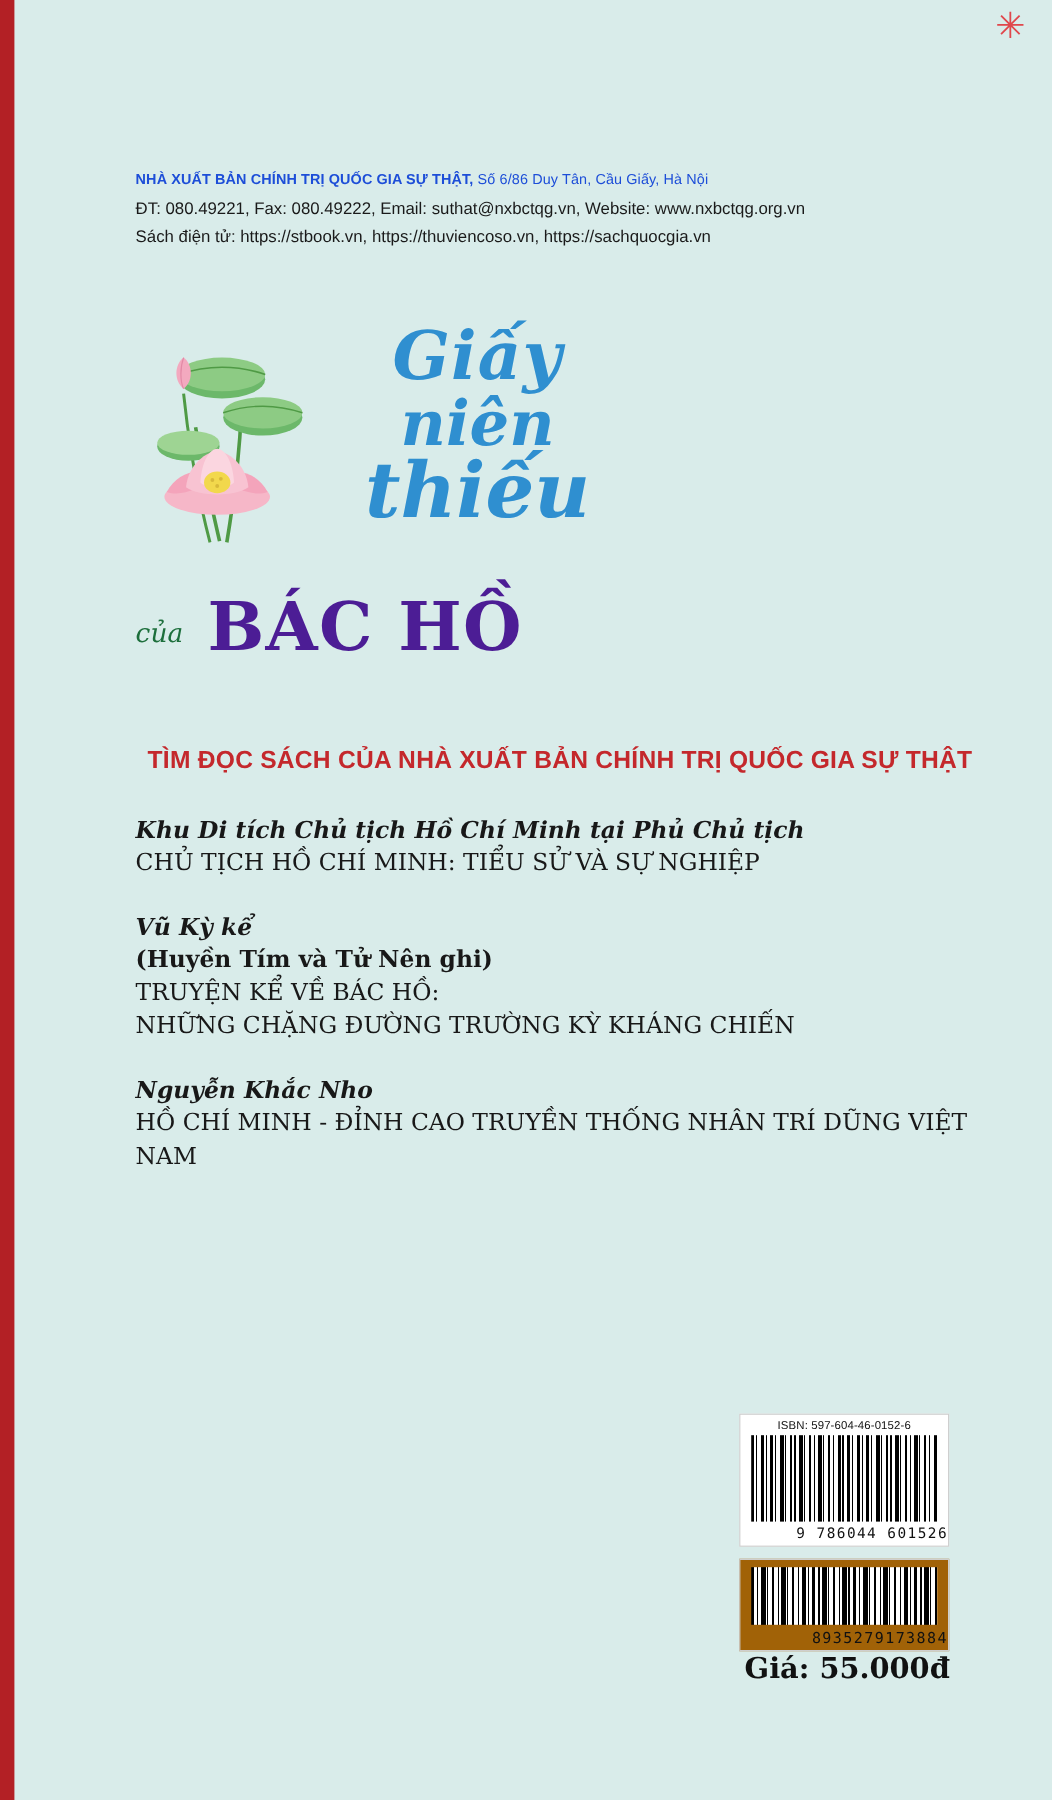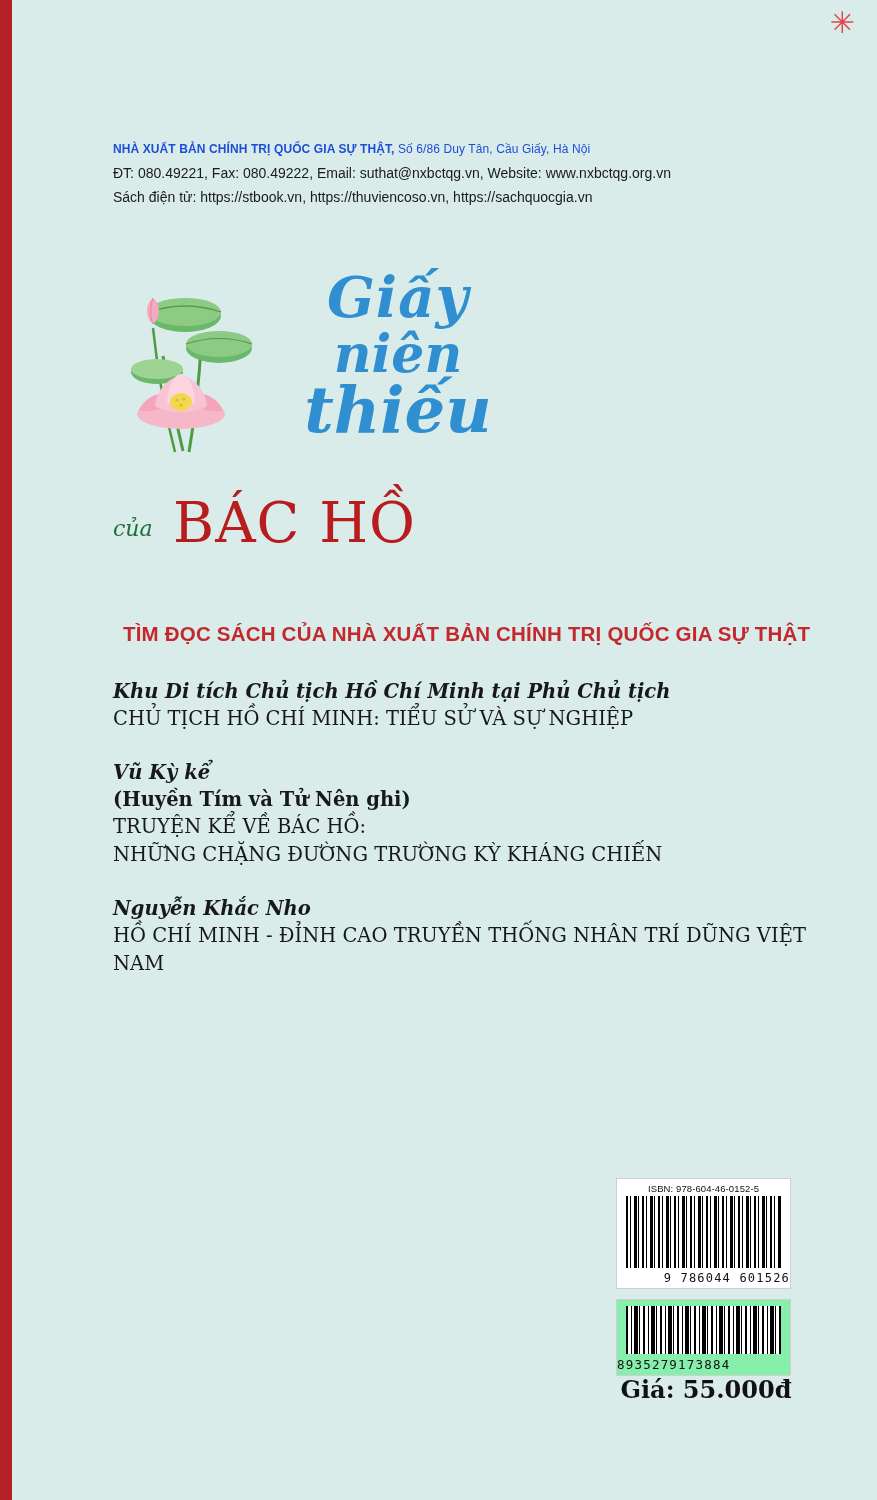--- a/index.html
+++ b/index.html
@@ -101,22 +101,22 @@
     font-style: italic;
     font-size: 22px;
     color: #1d6f3c;
   }
   .bacho {
     position: absolute;
     left: 60px;
     top: 222px;
     font-family: "DejaVu Serif", serif;
     font-size: 56px;
-    font-weight: normal;
-    color: #b91c1c;
+    font-weight: bold;
+    color: #4c1d95;
     letter-spacing: 1px;
   }
 
   
   .promo-heading {
     position: absolute;
     left: 123px;
     top: 622px;
     font-size: 20.5px;
     font-weight: bold;
@@ -186,25 +186,25 @@
     font-family: "DejaVu Sans Mono", monospace;
     font-size: 12px;
     letter-spacing: 1.2px;
     margin-top: 3px;
     color: #111;
     text-align: right;
   }
   .ean-box {
     width: 175px;
     margin-top: 10px;
-    background: #86efac;
+    background: #a16207;
     border: 1px solid #cfcfcf;
     box-sizing: border-box;
     padding: 6px 0 3px 0;
-    text-align: left;
+    text-align: right;
   }
   .ean-bars {
     height: 48px;
     margin: 0 9px;
     background:
       repeating-linear-gradient(90deg,
         #000 0px, #000 2px, #fff 2px, #fff 5px,
         #000 5px, #000 6px, #fff 6px, #fff 8px,
         #000 8px, #000 12px, #fff 12px, #fff 13px,
         #000 13px, #000 14px, #fff 14px, #fff 17px);
@@ -306,21 +306,21 @@
 
     <div class="book-entry">
       <div class="book-author">Nguyễn Khắc Nho</div>
       <div class="book-title">HỒ CHÍ MINH - ĐỈNH CAO TRUYỀN THỐNG NHÂN TRÍ DŨNG VIỆT NAM</div>
     </div>
 
   </div>
 
   <div class="barcode-wrap">
     <div class="isbn-box">
-      <div class="isbn-text">ISBN: 978-604-46-0152-5</div>
+      <div class="isbn-text">ISBN: 597-604-46-0152-6</div>
       <div class="bars"></div>
       <div class="isbn-digits">9  786044  601526</div>
     </div>
     <div class="ean-box">
       <div class="ean-bars"></div>
       <div class="ean-digits">8935279173884</div>
     </div>
   </div>
 
   <div class="price">Giá: 55.000đ</div>

